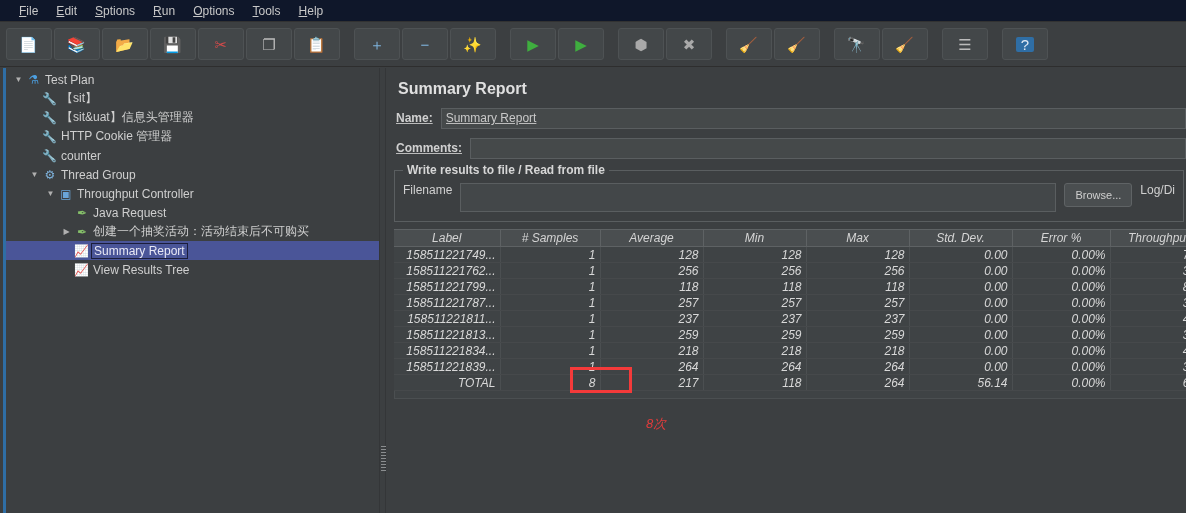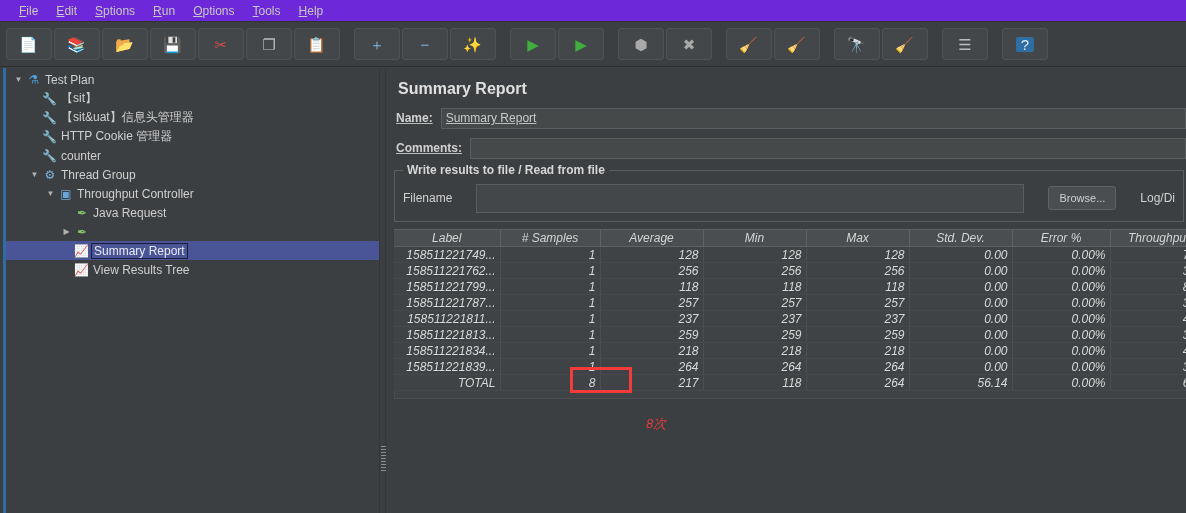--- a/index.html
+++ b/index.html
@@ -7,21 +7,21 @@
     width: 1186px; height: 513px;
     background: #3c3f41;
     font-family: "Liberation Sans", "DejaVu Sans", sans-serif;
     overflow: hidden;
     color: #bbbbbb;
   }
   #app { position: relative; width: 1186px; height: 513px; background: #3c3f41; }
 
   
   .menubar {
-    height: 22px; background: #6d28d9; display: flex; align-items: center;
+    height: 22px; background: #0f172a; display: flex; align-items: center;
     padding-left: 10px; border-bottom: 1px solid #323232;
   }
   .menubar .mi {
     font-size: 12px; color: #c8c8c8; padding: 2px 9px; cursor: default; white-space: nowrap;
   }
   .mi u { text-decoration: underline; }
 
   
   .toolbar {
     height: 45px; background: #3c3f41; display: flex; align-items: center;
@@ -82,21 +82,21 @@
   .commentsrow { margin-top: 6px; }
 
   .groupbox {
     margin: 10px 2px 0 8px; border: 1px solid #5a5e60; position: relative;
     padding: 12px 8px 1px 8px; height: 52px;
   }
   .grouptitle {
     position: absolute; top: -8px; left: 8px; background: #3c3f41;
     font-size: 12px; color: #d6d6d6; font-weight: bold; padding: 0 4px; white-space: nowrap;
   }
-  .gbrow { display: flex; align-items: center; gap: 24px; height: 30px; }
+  .gbrow { display: flex; gap: 8px; height: 30px; }
   .gblabel { font-size: 12px; color: #d0d0d0; white-space: nowrap; }
   .gbinput {
     flex: 1; height: 29px; background: #434749; border: 1px solid #5a5e60;
     color: #c9c9c9; font-size: 12px; padding: 0 5px; outline: none;
     font-family: "Liberation Sans", sans-serif;
   }
   .browsebtn {
     height: 24px; padding: 0 10px; font-size: 11px; color: #cfcfcf;
     background: #4a4e50; border: 1px solid #5f6365; border-radius: 3px; cursor: pointer;
     white-space: nowrap; font-family: "Liberation Sans", sans-serif;
@@ -253,20 +253,21 @@
           <span class="tlabel">Throughput Controller</span>
         </div>
         <div class="trow" style="padding-left: 54px;">
           <span class="twist"></span>
           <span class="ticon" style="color: rgb(134, 192, 106);">✒</span>
           <span class="tlabel">Java Request</span>
         </div>
         <div class="trow" style="padding-left: 54px;">
           <span class="twist">▶</span>
           <span class="ticon" style="color: rgb(134, 192, 106);">✒</span>
+          <span class="tlabel">创建一个抽奖活动：活动结束后不可购买</span>
         </div>
         <div class="trow selected" style="padding-left: 54px;">
           <span class="twist"></span>
           <span class="ticon" style="color: rgb(224, 143, 176);">📈</span>
           <span class="tlabel">Summary Report</span>
         </div>
         <div class="trow" style="padding-left: 54px;">
           <span class="twist"></span>
           <span class="ticon" style="color: rgb(224, 143, 176);">📈</span>
           <span class="tlabel">View Results Tree</span>

